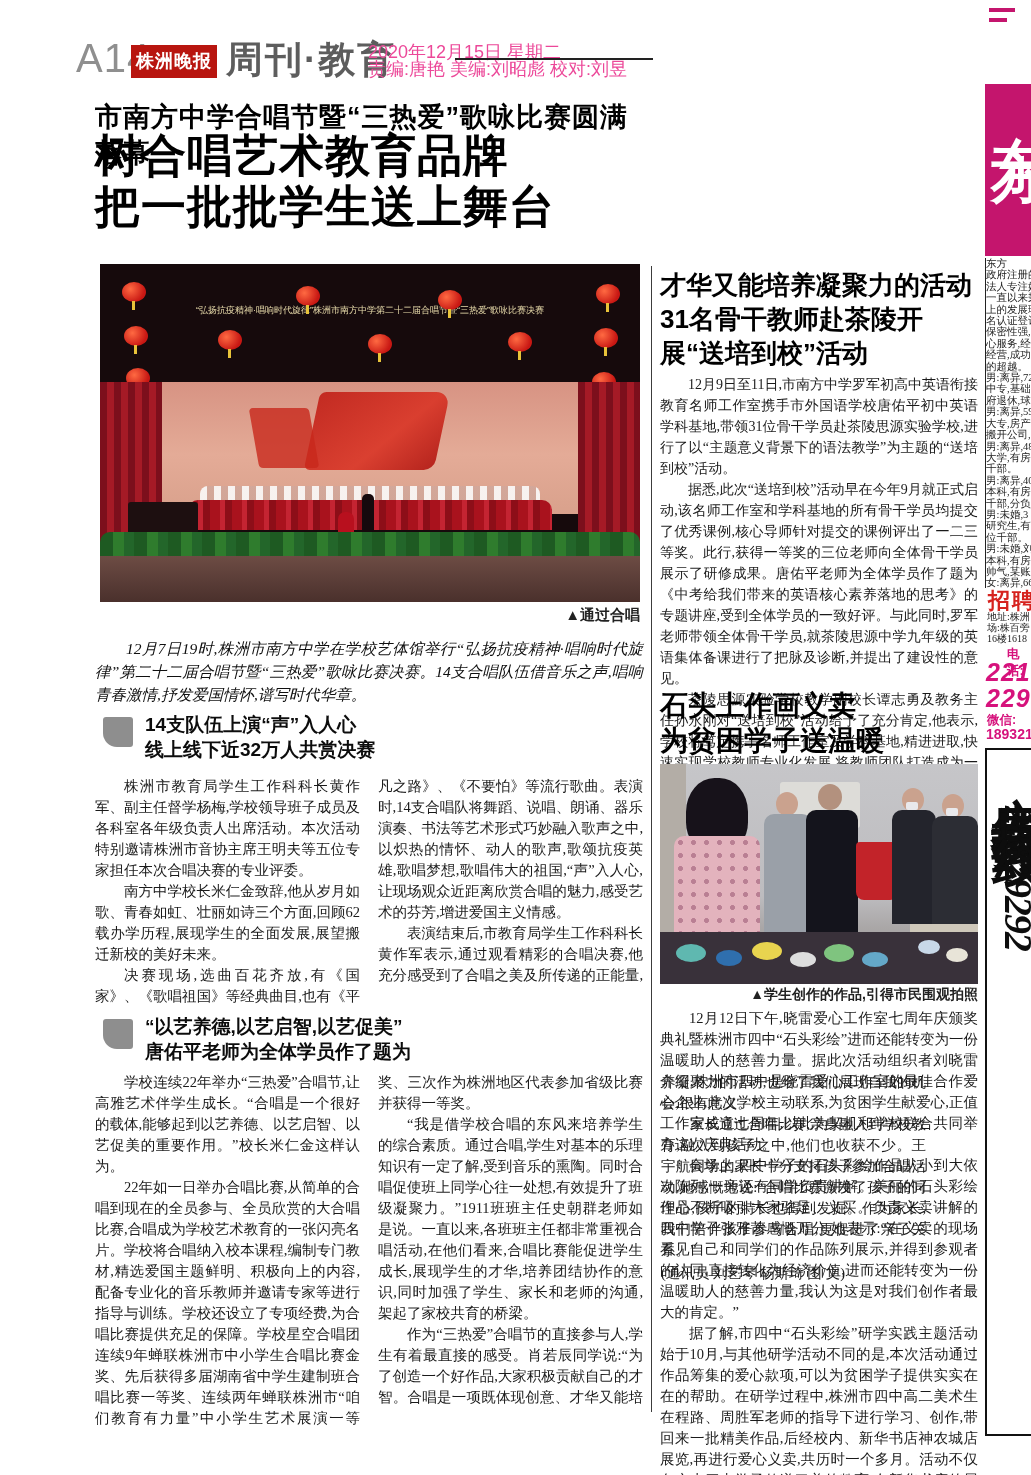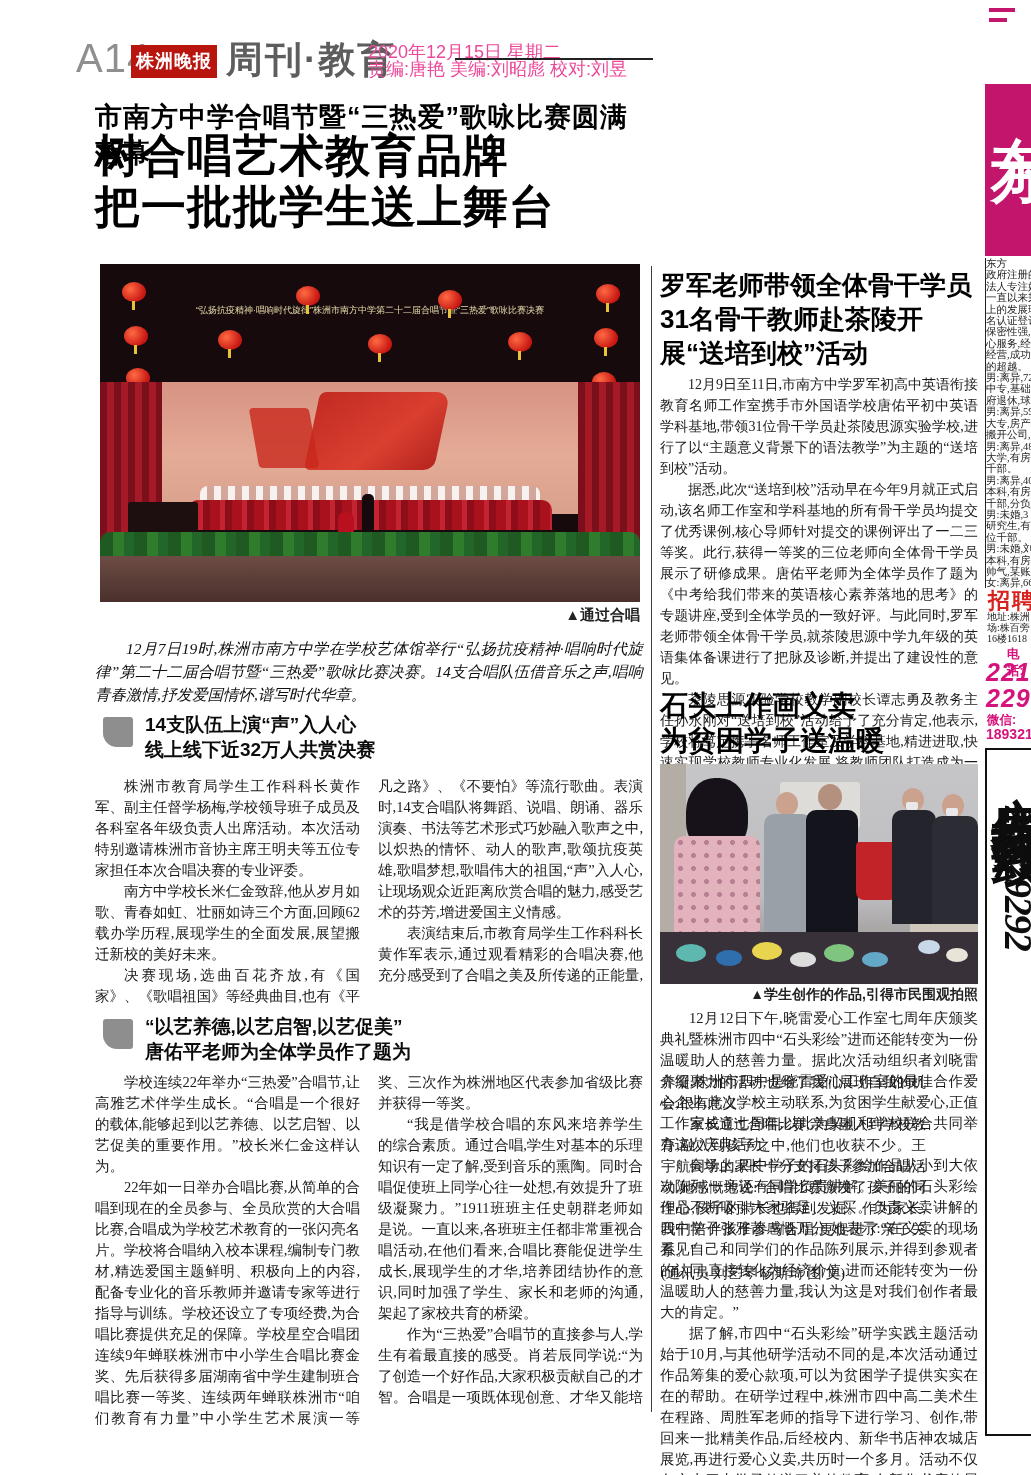--- a/index.html
+++ b/index.html
@@ -213,21 +213,21 @@
         <p>“我是借学校合唱的东风来培养学生的综合素质。通过合唱,学生对基本的乐理知识有一定了解,受到音乐的熏陶。同时合唱促使班上同学心往一处想,有效提升了班级凝聚力。”1911班班主任史朝群老师如是说。一直以来,各班班主任都非常重视合唱活动,在他们看来,合唱比赛能促进学生成长,展现学生的才华,培养团结协作的意识,同时加强了学生、家长和老师的沟通,架起了家校共育的桥梁。</p>
         <p>作为“三热爱”合唱节的直接参与人,学生有着最直接的感受。肖若辰同学说:“为了创造一个好作品,大家积极贡献自己的才智。合唱是一项既体现创意、才华又能培养凝聚力的活动,也给了我们展现自我的机会,很有意义。”</p>
         <p>家长通过合唱比赛,亲身融入到学校教育,融入到孩子之中,他们也收获不少。王宇航同学的家长十分支持孩子参加合唱活动,她感慨地说:“合唱比赛激发了孩子的同理心,孩子的特长也得到发掘。作为家长,我们陪伴孩子参与合唱,更促进了亲子关系。”</p>
       </div>
     <p class="credit">(通讯员 刘艺琴 杨斯琦 图/文)</p>
   </div>
 
   <div class="abs vdivider"></div>
 
   <div class="abs rtitle">
-    <div>罗军老师带领全体骨干学员</div>
+    <div>才华又能培养凝聚力的活动</div>
     <div>31名骨干教师赴茶陵开展“送培到校”活动</div>
   </div>
   <div class="abs rbody">
     <div>
         <p>12月9日至11日,市南方中学罗军初高中英语衔接教育名师工作室携手市外国语学校唐佑平初中英语学科基地,带领31位骨干学员赴茶陵思源实验学校,进行了以“主题意义背景下的语法教学”为主题的“送培到校”活动。</p>
         <p>据悉,此次“送培到校”活动早在今年9月就正式启动,该名师工作室和学科基地的所有骨干学员均提交了优秀课例,核心导师针对提交的课例评出了一二三等奖。此行,获得一等奖的三位老师向全体骨干学员展示了研修成果。唐佑平老师为全体学员作了题为《中考给我们带来的英语核心素养落地的思考》的专题讲座,受到全体学员的一致好评。与此同时,罗军老师带领全体骨干学员,就茶陵思源中学九年级的英语集体备课进行了把脉及诊断,并提出了建设性的意见。</p>
         <p>茶陵思源实验学校教学副校长谭志勇及教务主任孙永刚对“送培到校”活动给予了充分肯定,他表示,学校将笃定携手名师工作室及学科基地,精进进取,快速实现学校教师专业化发展,将教师团队打造成为一支学识深、素养高、专业强、爱读书、肯钻研的研究型教师团队。</p>
       </div>
     <p class="credit">(通讯员 周应芳)</p>
   </div>

